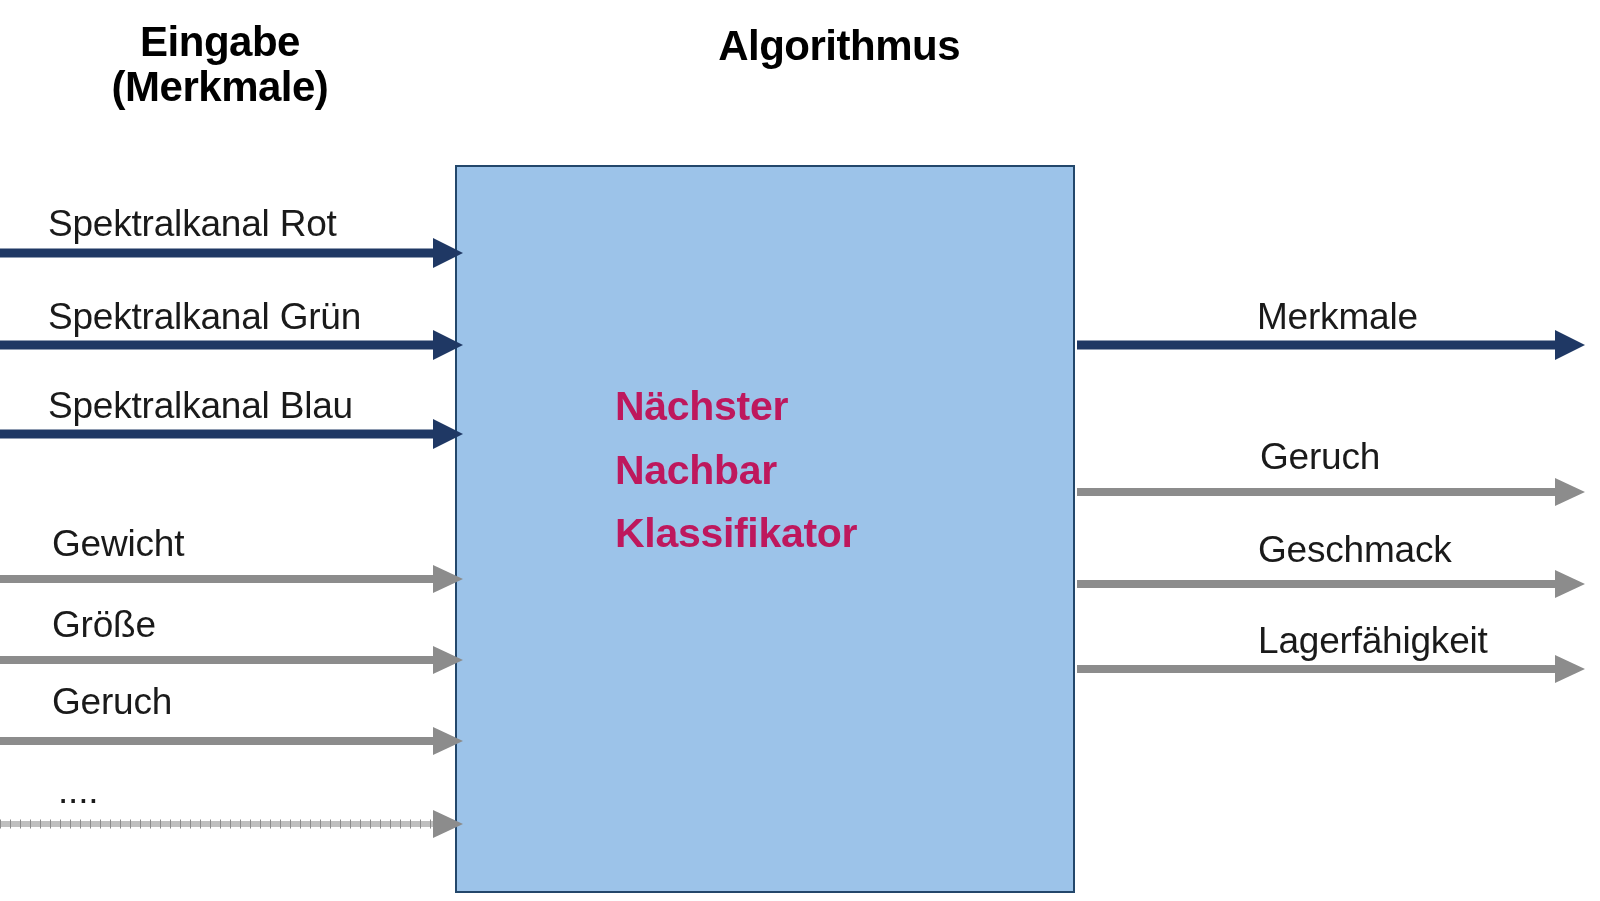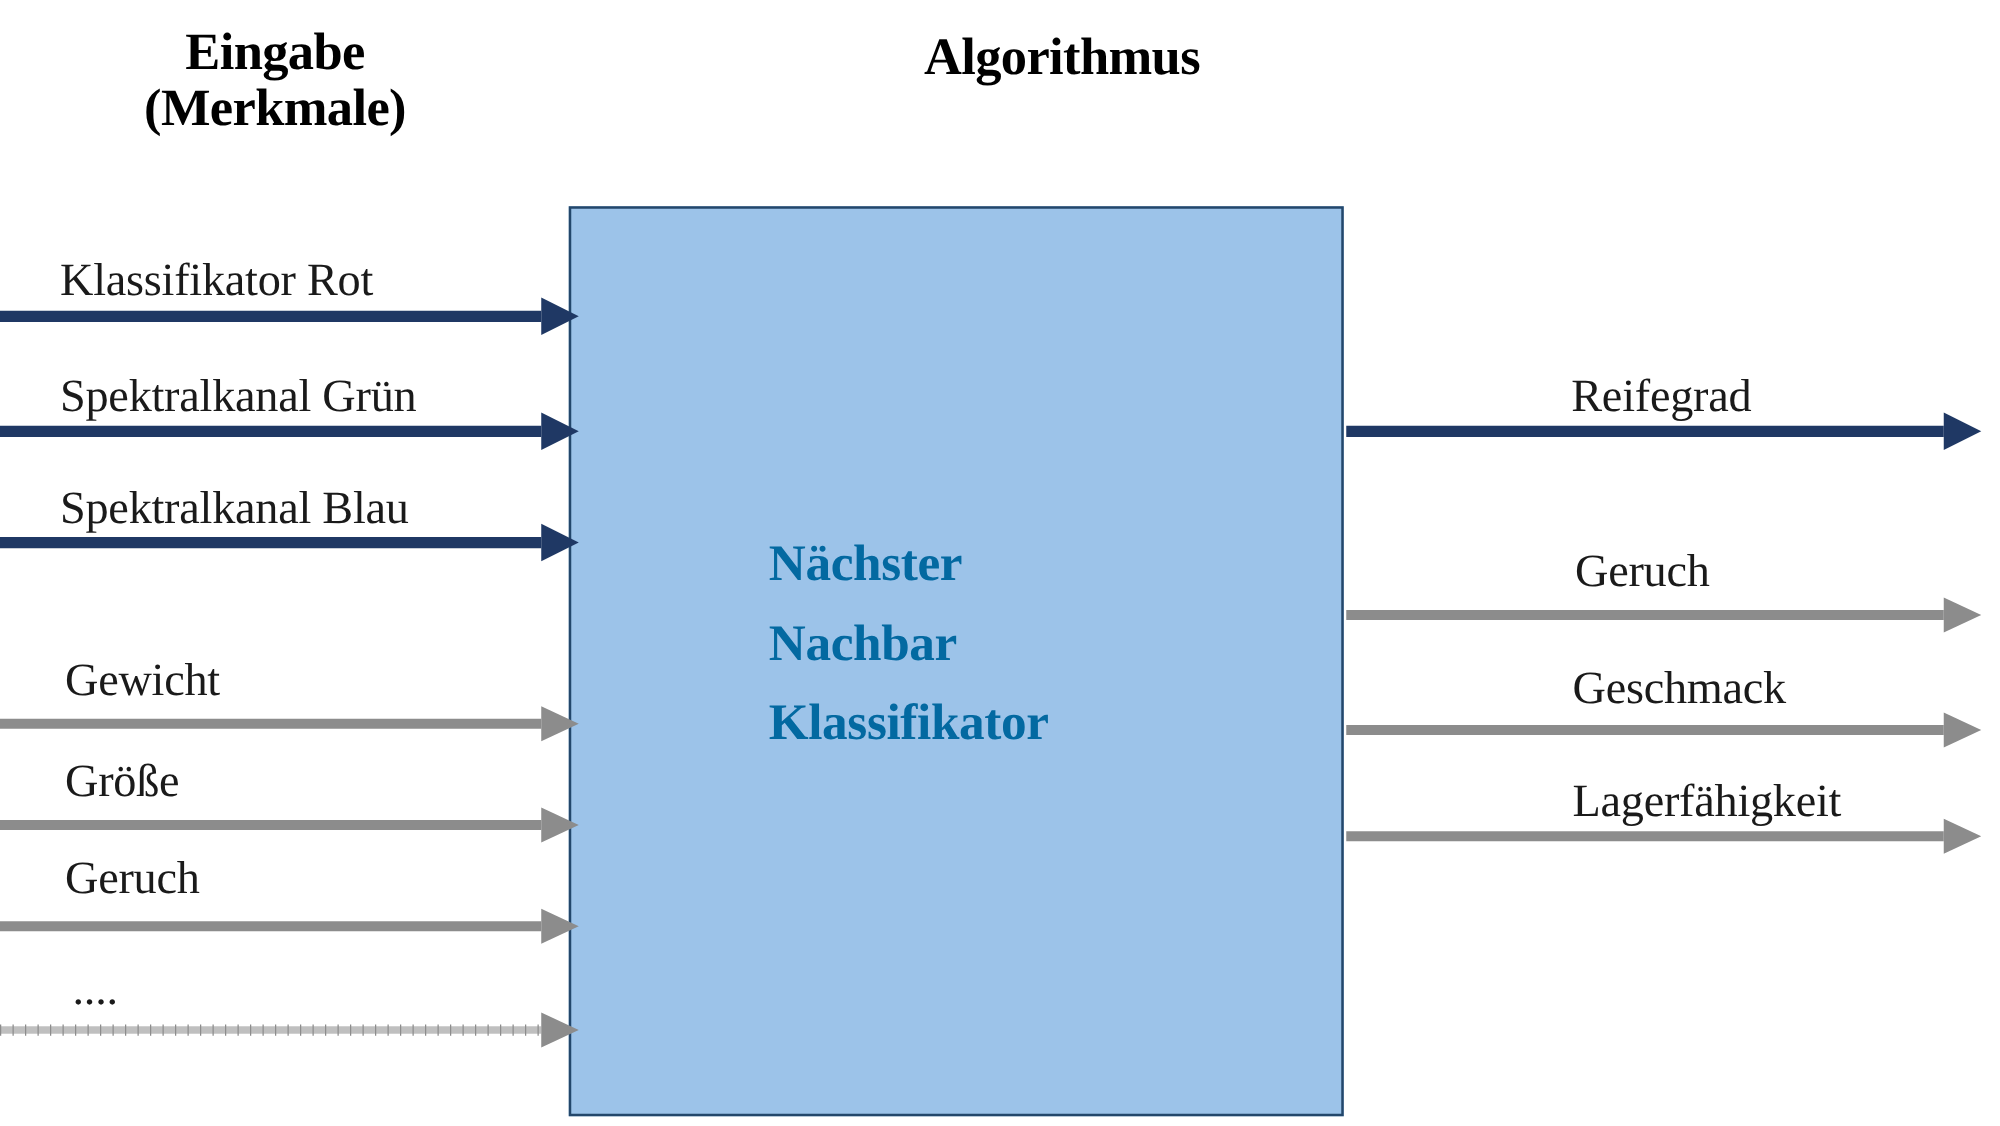--- a/index.html
+++ b/index.html
@@ -5,21 +5,21 @@
   html, body {
     margin: 0;
     padding: 0;
     background: #ffffff;
   }
   #canvas {
     position: relative;
     width: 1600px;
     height: 901px;
     background: #ffffff;
-    font-family: Liberation Serif, serif;
+    font-family: Liberation Sans, sans-serif;
     overflow: hidden;
   }
 
   
   .col-title {
     position: absolute;
     font-weight: bold;
     color: #000000;
     font-size: 42px;
     line-height: 1.06;
@@ -42,25 +42,24 @@
     border: 2px solid #23476B;
     box-sizing: border-box;
   }
   #algo-box-label {
     position: absolute;
     left: 615px;
     top: 375px;
     width: 430px;
     font-size: 41px;
     font-weight: bold;
-    color: #0369a1;
+    color: #be185d;
     line-height: 1.55;
     white-space: pre-line;
     letter-spacing: -0.3px;
-    margin-top: 44px;
   }
 
   
   .flow-label {
     position: absolute;
     font-size: 37px;
     font-weight: 400;
     color: #1A1A1A;
     white-space: nowrap;
     letter-spacing: -0.2px;
@@ -83,21 +82,21 @@
 
   <div class="col-title" id="title-algo">Algorithmus</div>
 
 
   <div id="algo-box"></div>
   <div id="algo-box-label">Nächster
 Nachbar
 Klassifikator</div>
 
   <div id="inputs-layer">
-      <div class="flow-label" style="left: 48px; top: 203px;">Klassifikator Rot</div>
+      <div class="flow-label" style="left: 48px; top: 203px;">Spektralkanal Rot</div>
       <div class="arrow" style="left: 0px; top: 238px;">
         <svg width="463" height="30" viewBox="0 0 463 30">
     <line x1="0" y1="15" x2="433" y2="15" stroke="#1F3864" stroke-width="9" stroke-linecap="butt"></line>
     <polygon points="433,0 463,15 433,30" fill="#1F3864"></polygon>
   </svg>
       </div>
       <div class="flow-label" style="left: 48px; top: 296px;">Spektralkanal Grün</div>
       <div class="arrow" style="left: 0px; top: 330px;">
         <svg width="463" height="30" viewBox="0 0 463 30">
     <line x1="0" y1="15" x2="433" y2="15" stroke="#1F3864" stroke-width="9" stroke-linecap="butt"></line>
@@ -135,21 +134,21 @@
       <div class="flow-label" style="left: 58px; top: 770px;">....</div>
       <div class="arrow" style="left: 0px; top: 809px;">
         <svg width="463" height="30" viewBox="0 0 463 30">
     <line x1="0" y1="15" x2="433" y2="15" stroke="#8C8C8C" stroke-width="9" stroke-dasharray="1 9" stroke-linecap="butt"></line>
             <line x1="0" y1="15" x2="433" y2="15" stroke="#8C8C8C" stroke-width="6" opacity="0.55"></line>
     <polygon points="433,1 463,15 433,29" fill="#8C8C8C"></polygon>
   </svg>
       </div>
     </div>
   <div id="outputs-layer">
-      <div class="flow-label" style="left: 1257px; top: 296px;">Reifegrad</div>
+      <div class="flow-label" style="left: 1257px; top: 296px;">Merkmale</div>
       <div class="arrow" style="left: 1077px; top: 330px;">
         <svg width="508" height="30" viewBox="0 0 508 30">
     <line x1="0" y1="15" x2="478" y2="15" stroke="#1F3864" stroke-width="9" stroke-linecap="butt"></line>
     <polygon points="478,0 508,15 478,30" fill="#1F3864"></polygon>
   </svg>
       </div>
       <div class="flow-label" style="left: 1260px; top: 436px;">Geruch</div>
       <div class="arrow" style="left: 1077px; top: 477px;">
         <svg width="508" height="30" viewBox="0 0 508 30">
     <line x1="0" y1="15" x2="478" y2="15" stroke="#8C8C8C" stroke-width="8" stroke-linecap="butt"></line>

